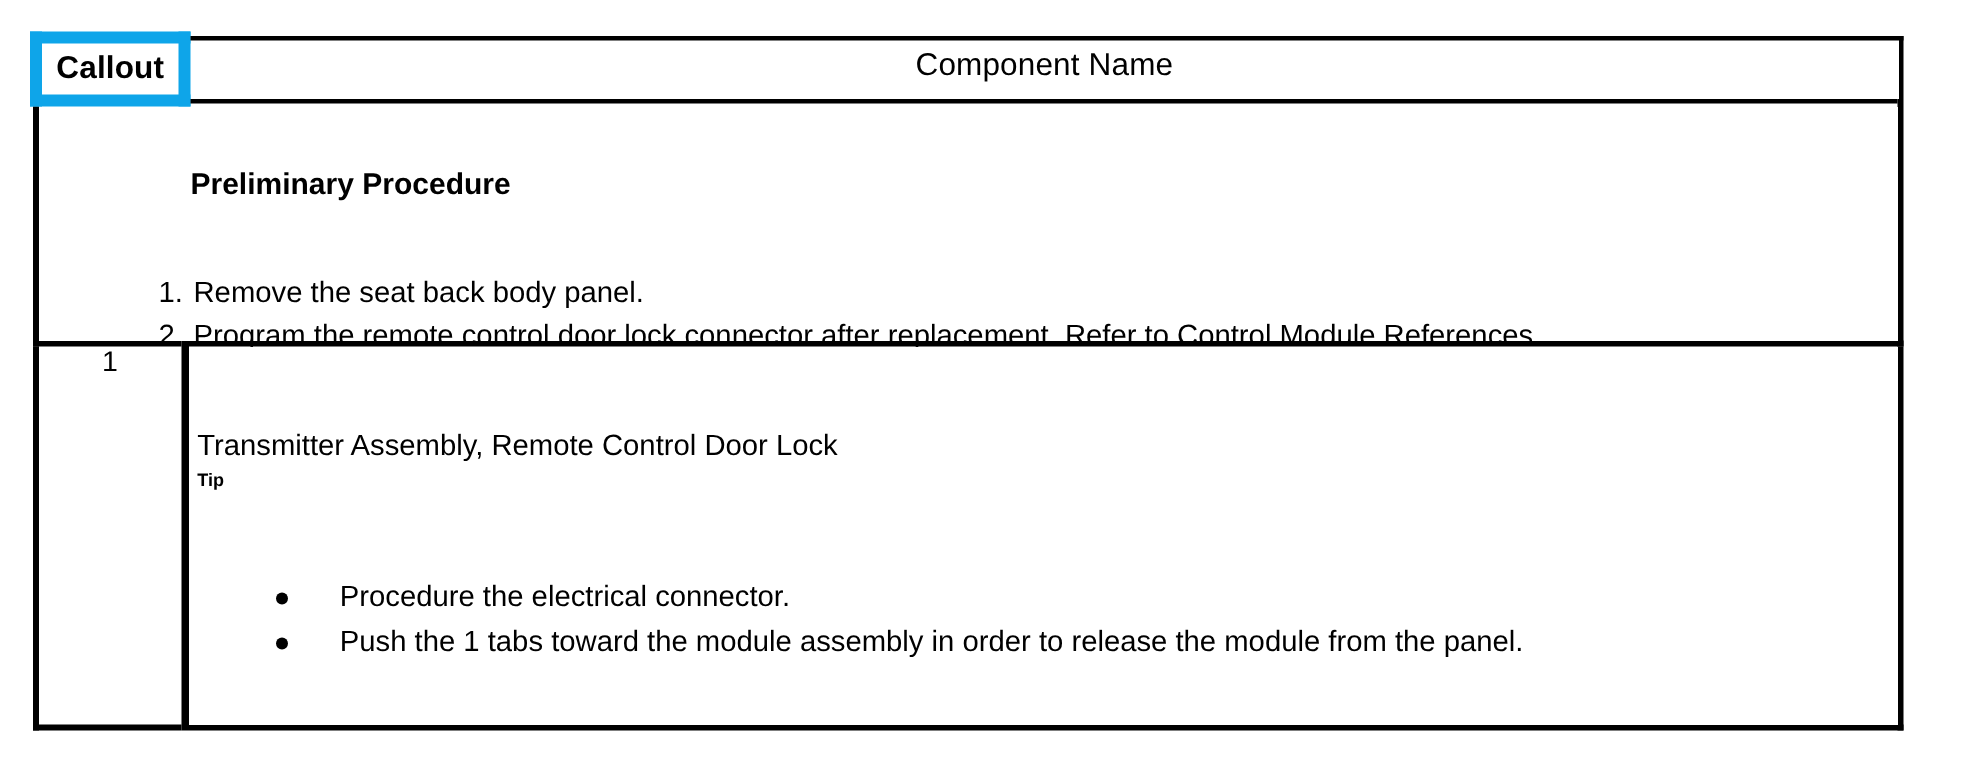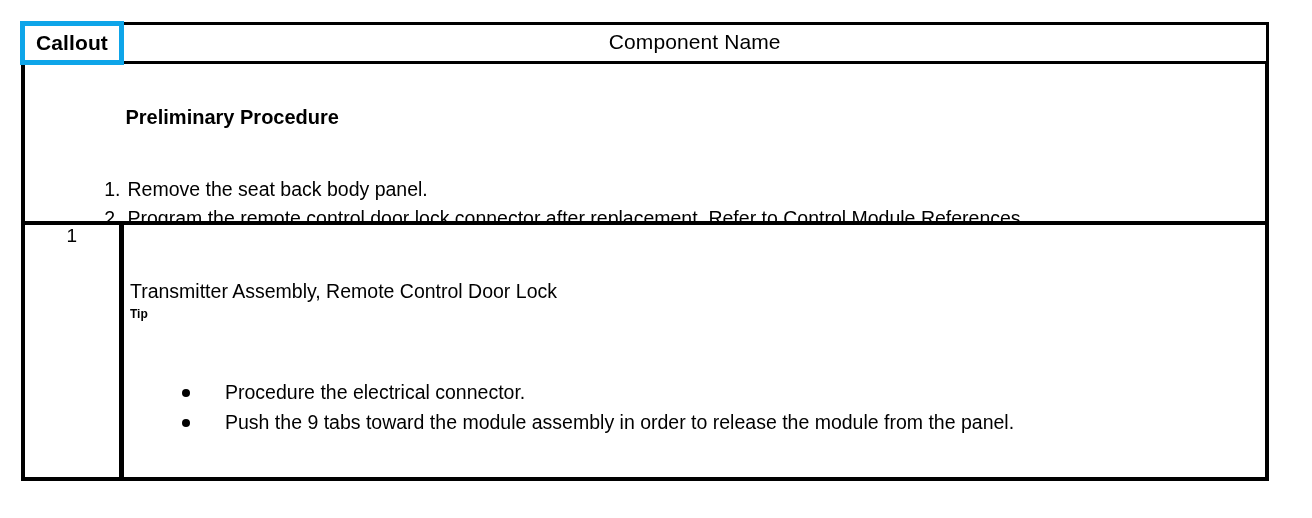--- a/index.html
+++ b/index.html
@@ -36,21 +36,21 @@
   .parts-table td,
   .parts-table th {
     vertical-align: top;
     padding: 0;
     background: #ffffff;
   }
 
   
   .hdr-row .hdr-callout {
     width: 99px;
-    border: 5px solid #0ea5e9;
+    border: 8px solid #0ea5e9;
     text-align: center;
     font-weight: bold;
     font-size: 21px;
     line-height: 1;
     padding: 6px 0 7px 0;
     letter-spacing: 0.1px;
   }
   .hdr-row .hdr-name {
     border: 3px solid #000;
     border-left-width: 4px;
@@ -211,21 +211,21 @@
 
         <div class="tip-title">Tip</div>
 
         <div class="bullet-list">
           <div class="bullet-item">
             <span class="bullet-dot"></span>
             <span class="bullet-text">Procedure the electrical connector.</span>
           </div>
           <div class="bullet-item">
             <span class="bullet-dot"></span>
-            <span class="bullet-text">Push the 9 tabs toward the module assembly in order to release the module from the panel.</span>
+            <span class="bullet-text">Push the 1 tabs toward the module assembly in order to release the module from the panel.</span>
           </div>
         </div>
       </td>
     </tr>
   </tbody>
     </table>
 
 </div>
 
 </body></html>

